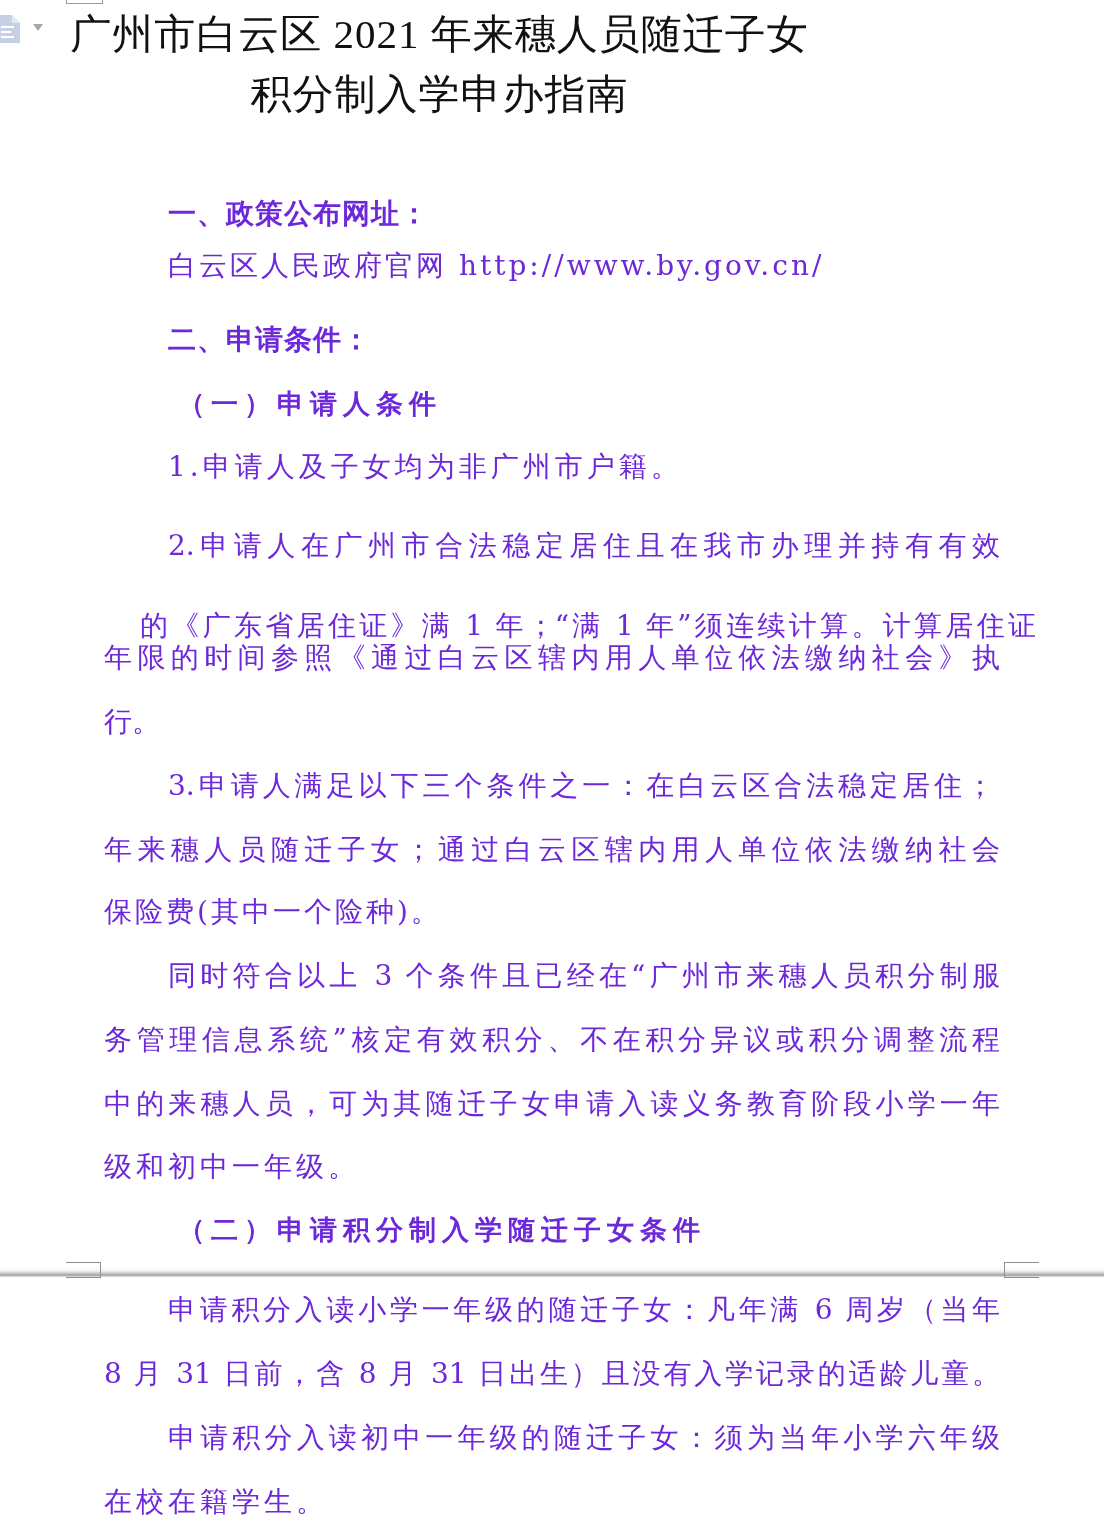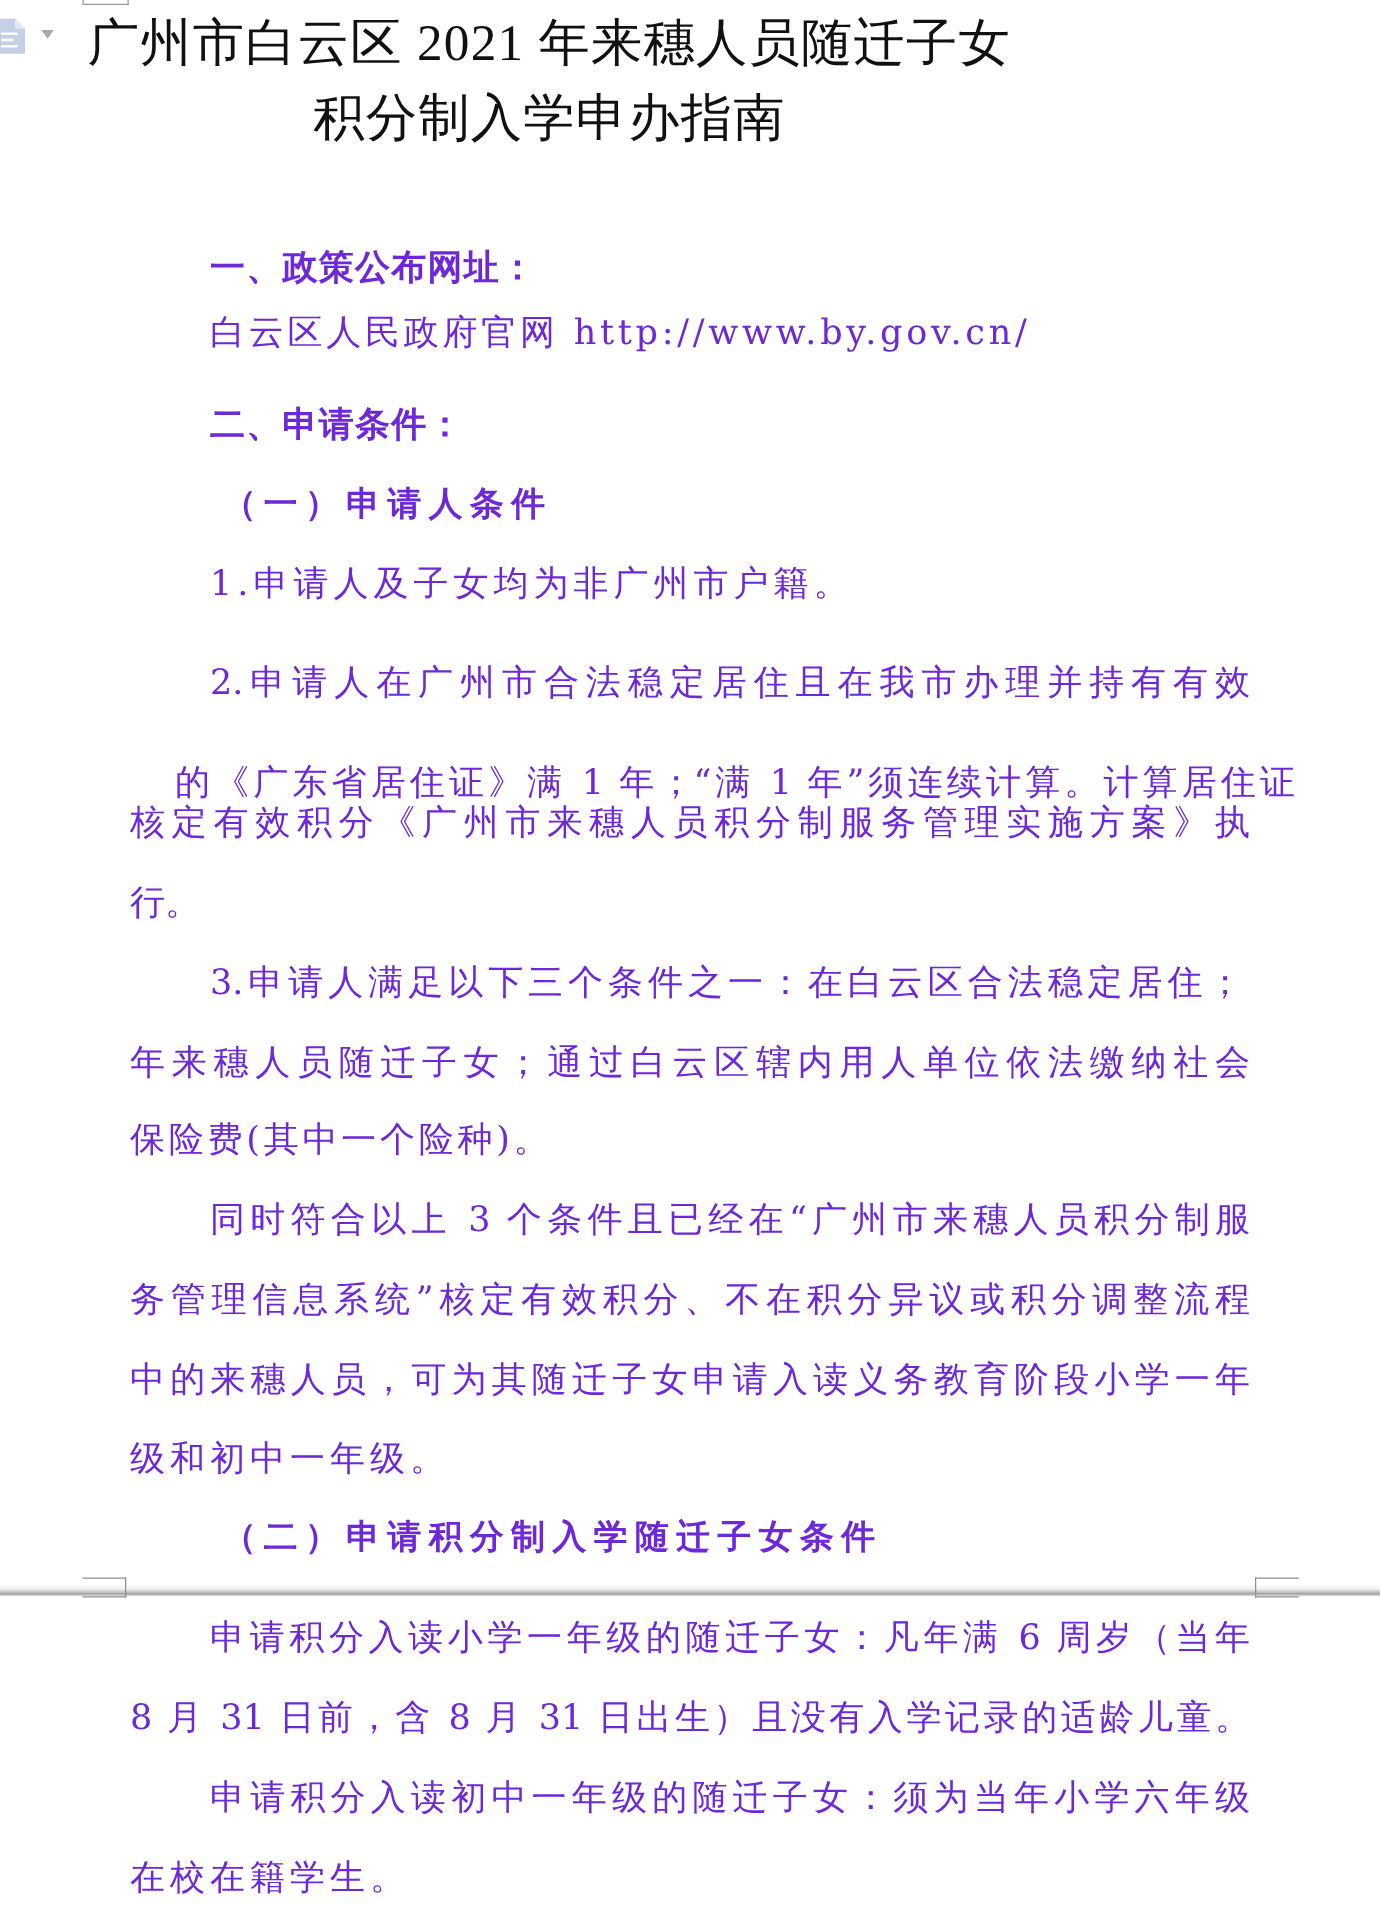--- a/index.html
+++ b/index.html
@@ -115,21 +115,21 @@
 <div class="line heading" style="left:168px; top:200px;">一、政策公布网址：</div>
 <div class="line" style="left:168px; top:252px; letter-spacing:3px;">白云区人民政府官网 http://www.by.gov.cn/</div>
 
 <div class="line heading" style="left:168px; top:326px;">二、申请条件：</div>
 <div class="line sub" style="left:178px; top:390px;text-align:right;">（一）申请人条件</div>
 
 <div class="line" style="left:168px; top:453px; letter-spacing:4px;">1.申请人及子女均为非广州市户籍。</div>
 
 <div class="line justified" style="left:168px; top:516px; width:832px;margin-top:16px;">2.申请人在广州市合法稳定居住且在我市办理并持有有效</div>
 <div class="line justified" style="left:104px; top:612px;margin-left:36px;">的《广东省居住证》满 1 年；“满 1 年”须连续计算。计算居住证</div>
-<div class="line justified" style="left:104px; top:644px;">核定有效积分《广州市来穗人员积分制服务管理实施方案》执</div>
+<div class="line justified" style="left:104px; top:644px;">年限的时间参照《通过白云区辖内用人单位依法缴纳社会》执</div>
 <div class="line" style="left:104px; top:708px;">行。</div>
 
 <div class="line justified" style="left:168px; top:772px; width:826px;">3.申请人满足以下三个条件之一：在白云区合法稳定居住；</div>
 <div class="line justified" style="left:104px; top:836px;">年来穗人员随迁子女；通过白云区辖内用人单位依法缴纳社会</div>
 <div class="line" style="left:104px; top:898px; letter-spacing:3px;">保险费(其中一个险种)。</div>
 
 <div class="line justified" style="left:168px; top:962px; width:832px;">同时符合以上 3 个条件且已经在“广州市来穗人员积分制服</div>
 <div class="line justified" style="left:104px; top:1026px;">务管理信息系统”核定有效积分、不在积分异议或积分调整流程</div>
 <div class="line justified" style="left:104px; top:1090px;">中的来穗人员，可为其随迁子女申请入读义务教育阶段小学一年</div>
 <div class="line" style="left:104px; top:1153px; letter-spacing:4px;">级和初中一年级。</div>

